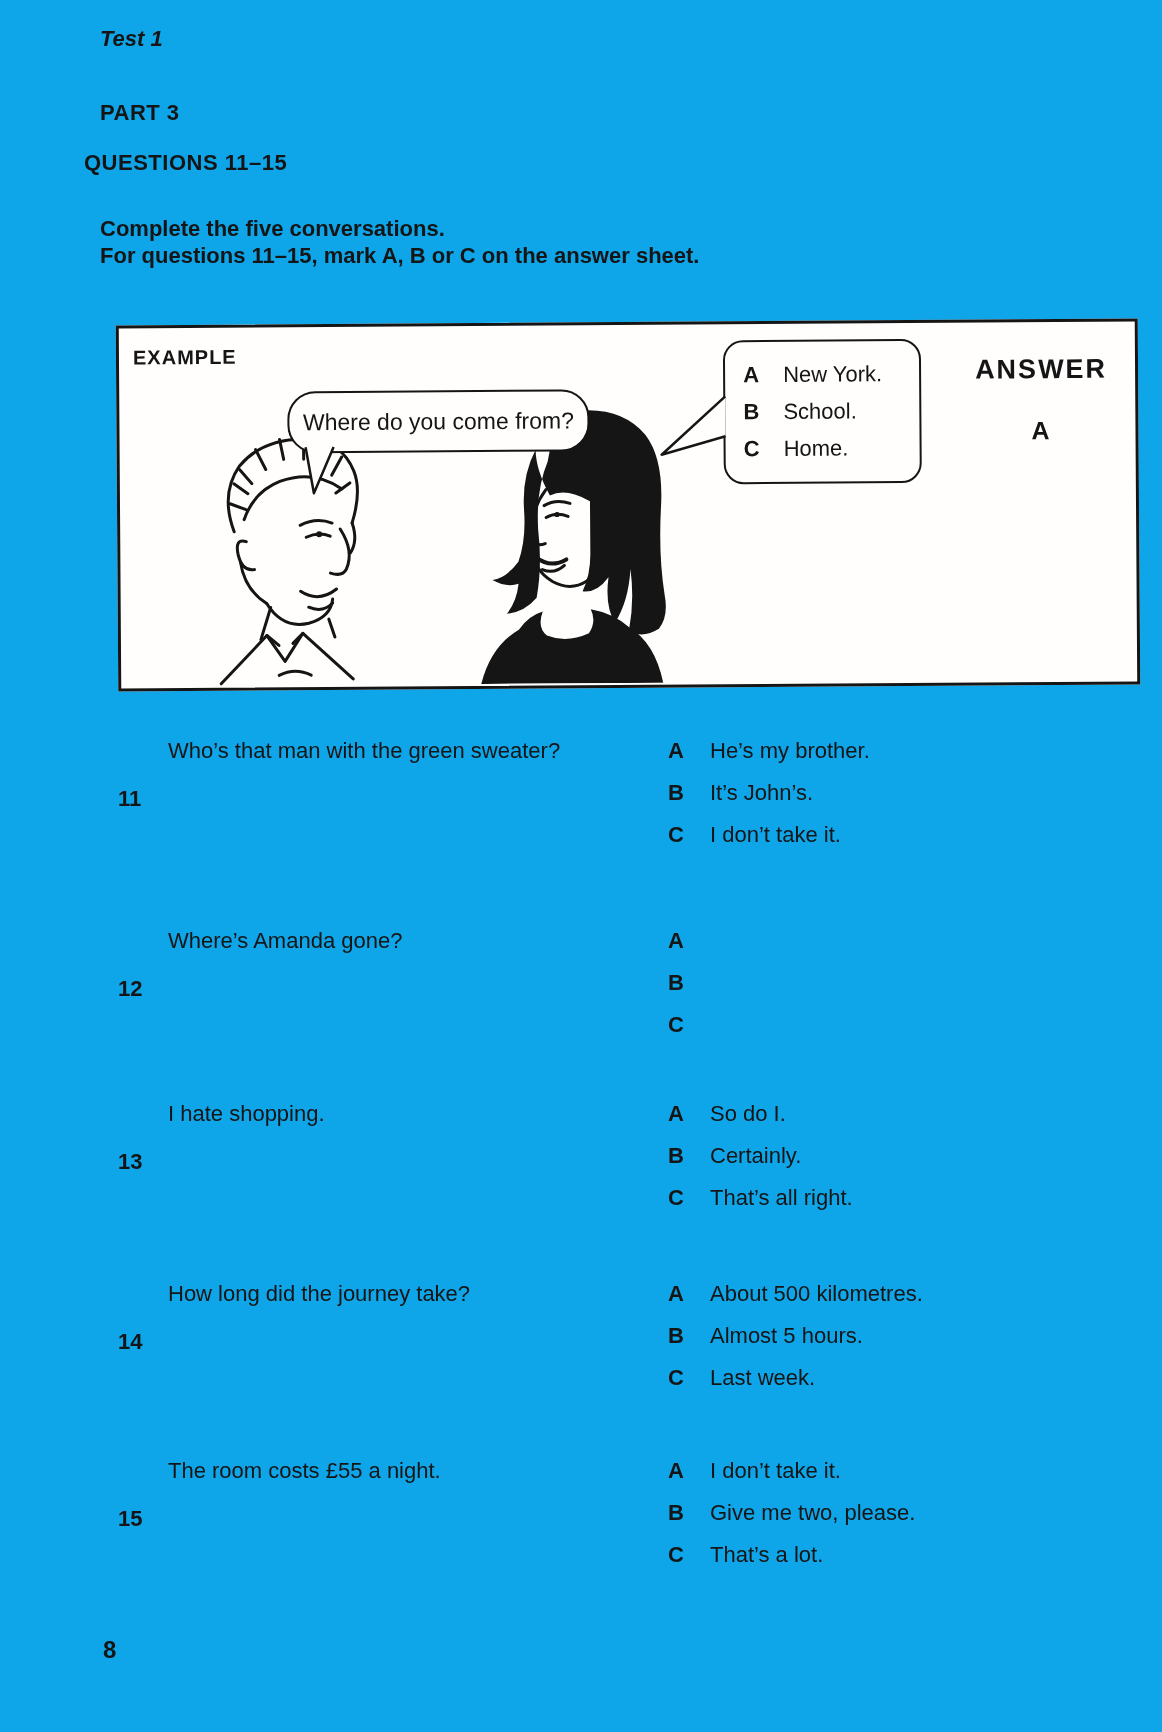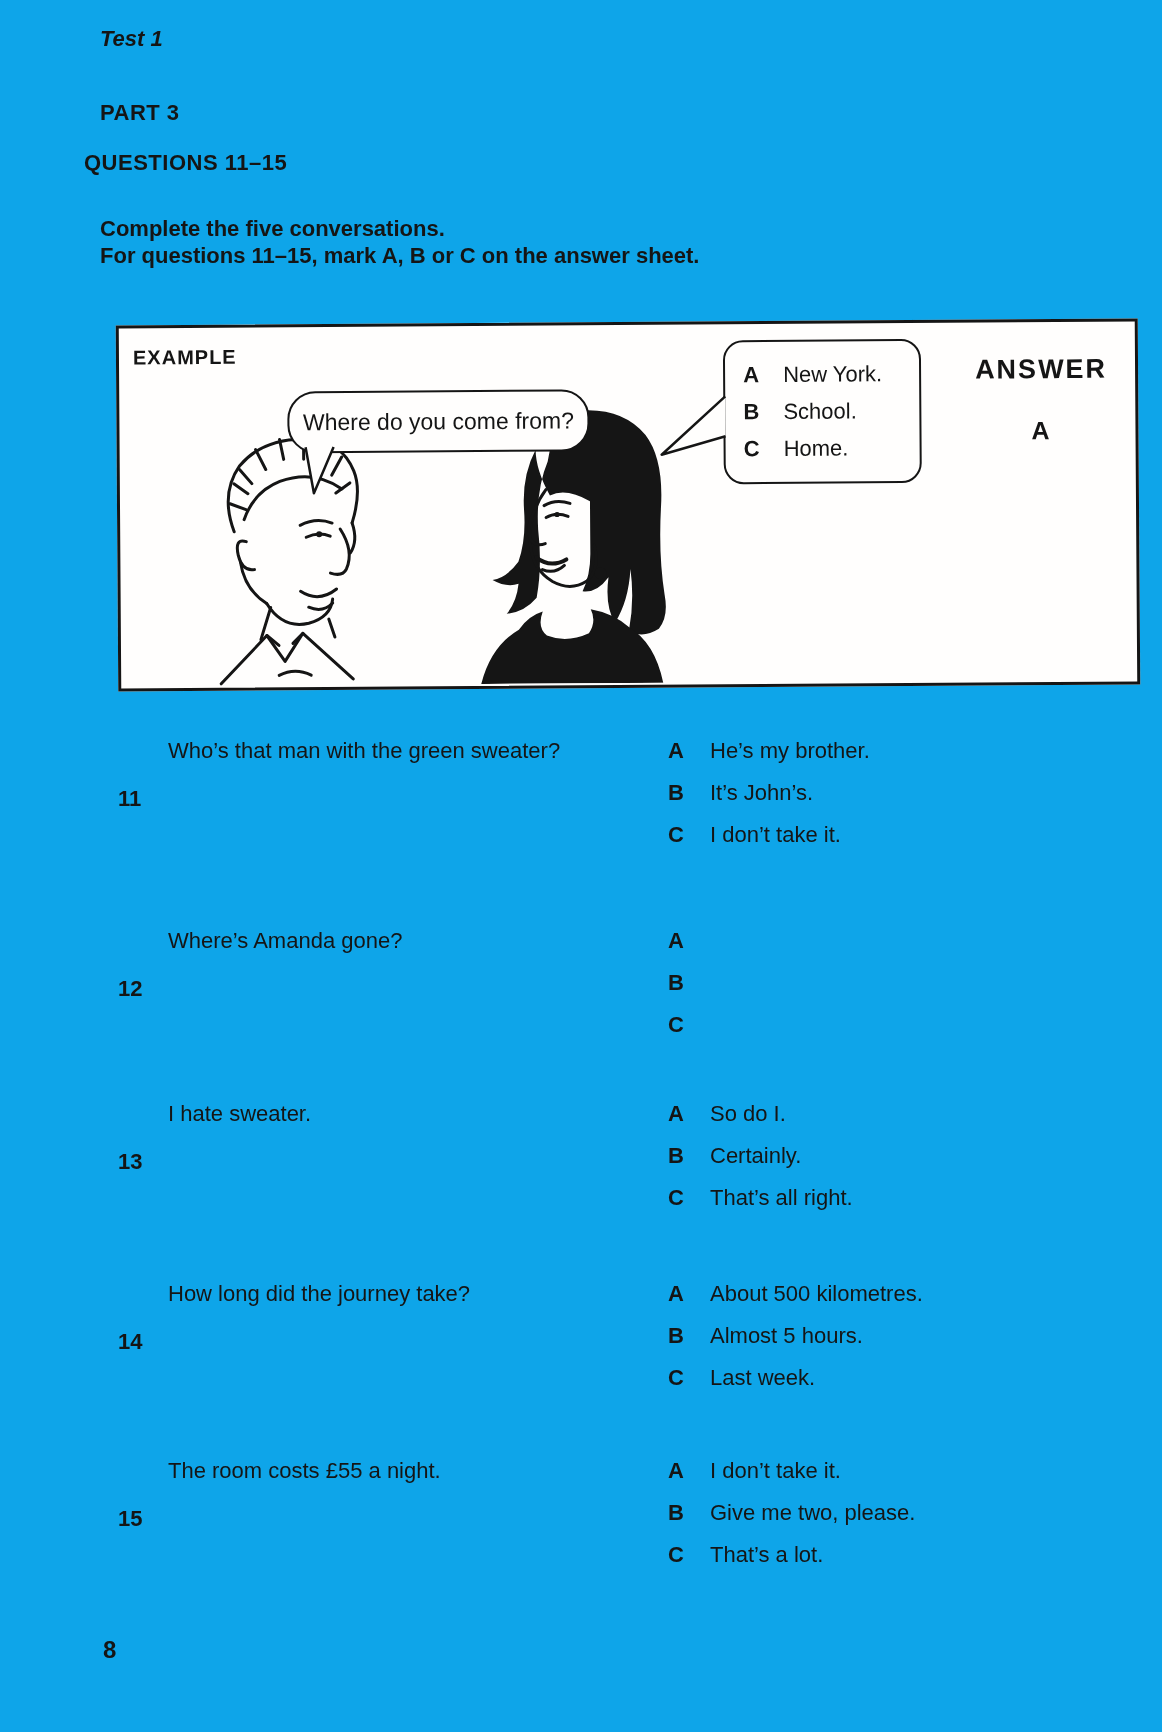--- a/index.html
+++ b/index.html
@@ -184,21 +184,21 @@
           <span class="letter">B</span>
         </div>
       <div class="opt">
           <span class="letter">C</span>
         </div>
     </div>
   </div>
 
   <div class="qblock" style="top:1093px">
     <div class="qnum">13</div>
-    <div class="qtext">I hate sweater.</div>
+    <div class="qtext">I hate shopping.</div>
     <div class="opts">
       <div class="opt">
           <span class="letter">A</span>
           <span>So do I.</span>
         </div>
       <div class="opt">
           <span class="letter">B</span>
           <span>Certainly.</span>
         </div>
       <div class="opt">

